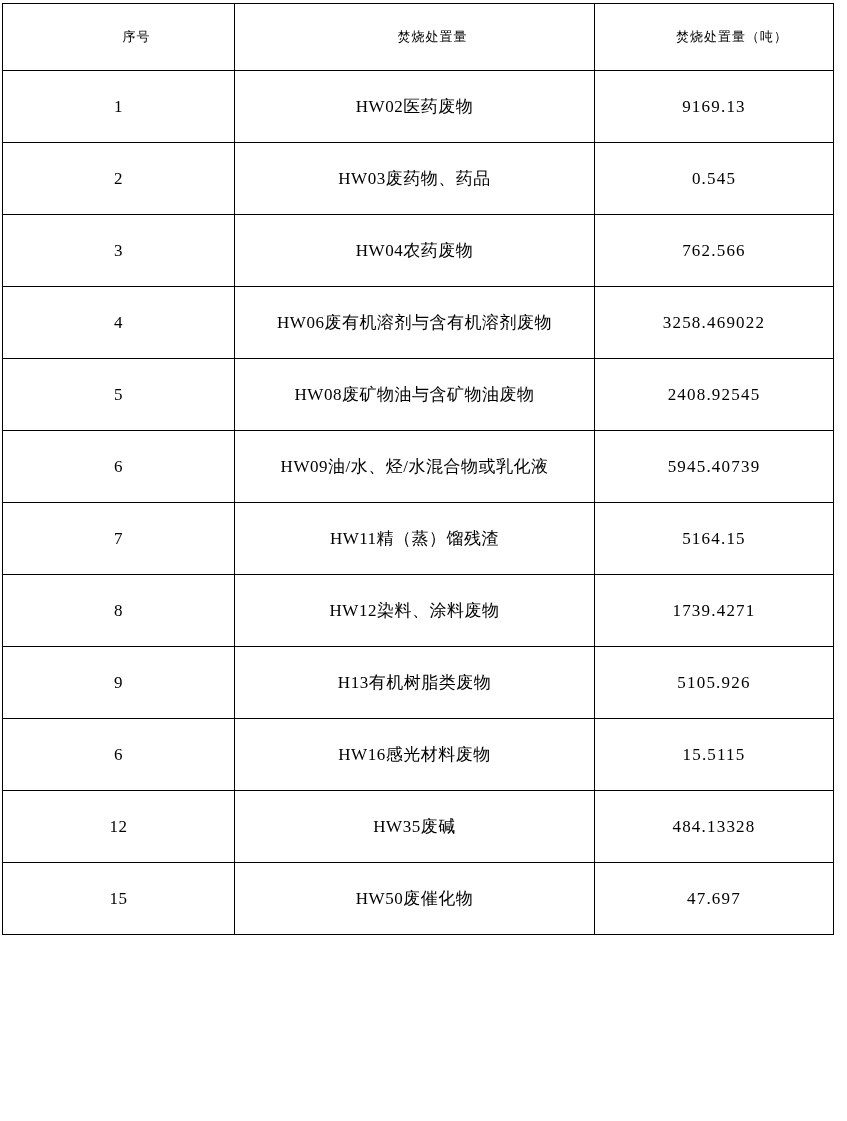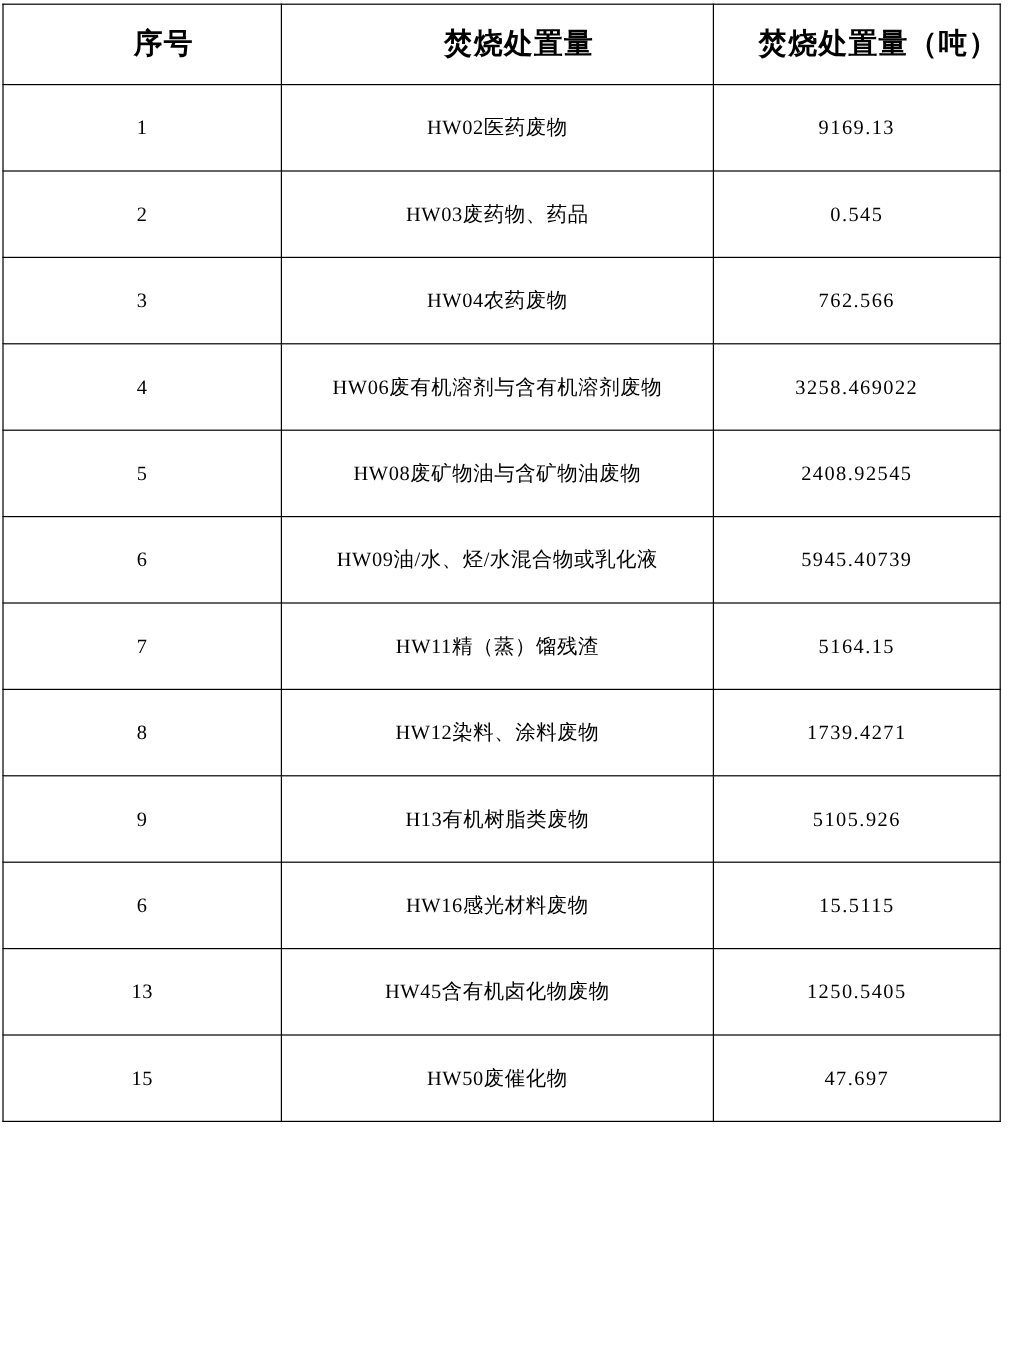--- a/index.html
+++ b/index.html
@@ -32,22 +32,22 @@
   table.waste-table td {
     border: 1px solid #000000;
     text-align: center;
     vertical-align: middle;
     padding: 0;
     font-size: 17px;
     line-height: 1.25;
   }
   table.waste-table thead th {
     height: 66px;
-    font-weight: bold;
-    font-size: 24px;
+    font-weight: normal;
+    font-size: 13px;
     letter-spacing: 1px;
     padding-left: 36px;
   }
   table.waste-table tbody td {
     height: 71px;
     font-weight: normal;
   }
   td.cell-index {
     font-size: 16px;
     letter-spacing: 0.5px;
@@ -123,23 +123,23 @@
         <td class="cell-index">9</td>
         <td class="cell-category">H13有机树脂类废物</td>
         <td class="cell-amount">5105.926</td>
       </tr>
       <tr>
         <td class="cell-index">6</td>
         <td class="cell-category">HW16感光材料废物</td>
         <td class="cell-amount">15.5115</td>
       </tr>
       <tr>
-        <td class="cell-index">13</td>
-        <td class="cell-category">HW45含有机卤化物废物</td>
-        <td class="cell-amount">1250.5405</td>
+        <td class="cell-index">12</td>
+        <td class="cell-category">HW35废碱</td>
+        <td class="cell-amount">484.13328</td>
       </tr>
       <tr>
         <td class="cell-index">15</td>
         <td class="cell-category">HW50废催化物</td>
         <td class="cell-amount">47.697</td>
       </tr>
     </tbody>
   </table>
 </div>
 

